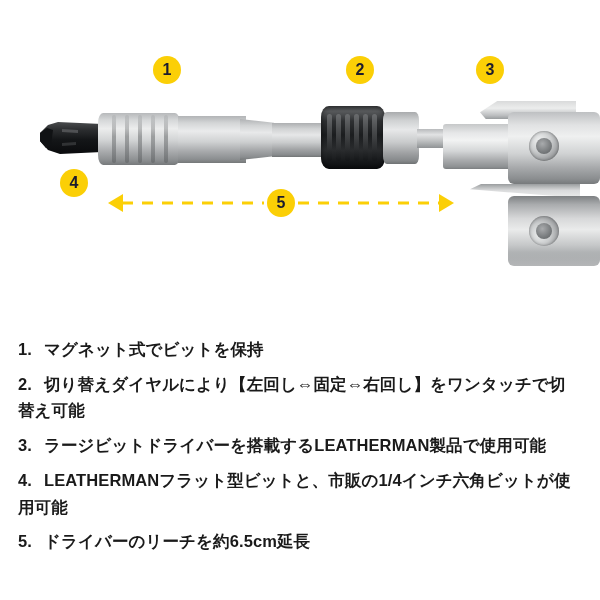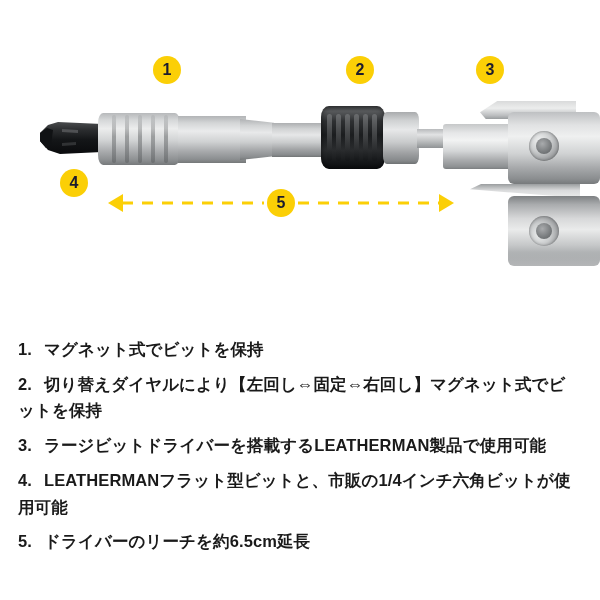--- a/index.html
+++ b/index.html
@@ -389,21 +389,21 @@
 
   <div id="feature-list">
 
     <div class="feature-item">
       <span class="feature-num">1.</span>
       <span class="feature-text">マグネット式でビットを保持</span>
     </div>
 
     <div class="feature-item">
       <span class="feature-num">2.</span>
-      <span class="feature-text">切り替えダイヤルにより【左回し⇔固定⇔右回し】マグネット式でビットを保持</span>
+      <span class="feature-text">切り替えダイヤルにより【左回し⇔固定⇔右回し】をワンタッチで切替え可能</span>
     </div>
 
     <div class="feature-item">
       <span class="feature-num">3.</span>
       <span class="feature-text">ラージビットドライバーを搭載するLEATHERMAN製品で使用可能</span>
     </div>
 
     <div class="feature-item">
       <span class="feature-num">4.</span>
       <span class="feature-text">LEATHERMANフラット型ビットと、市販の1/4インチ六角ビットが使用可能</span>

